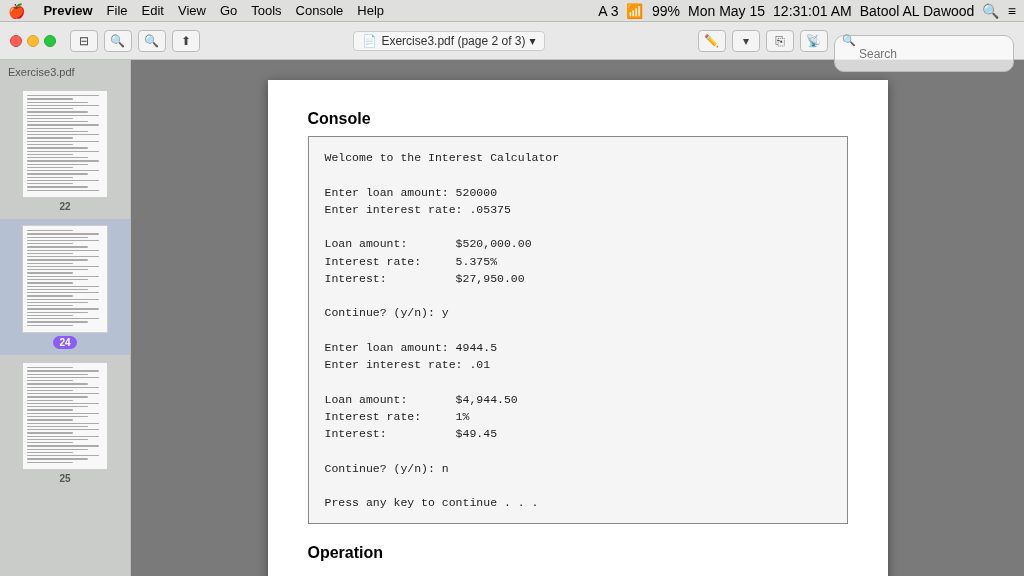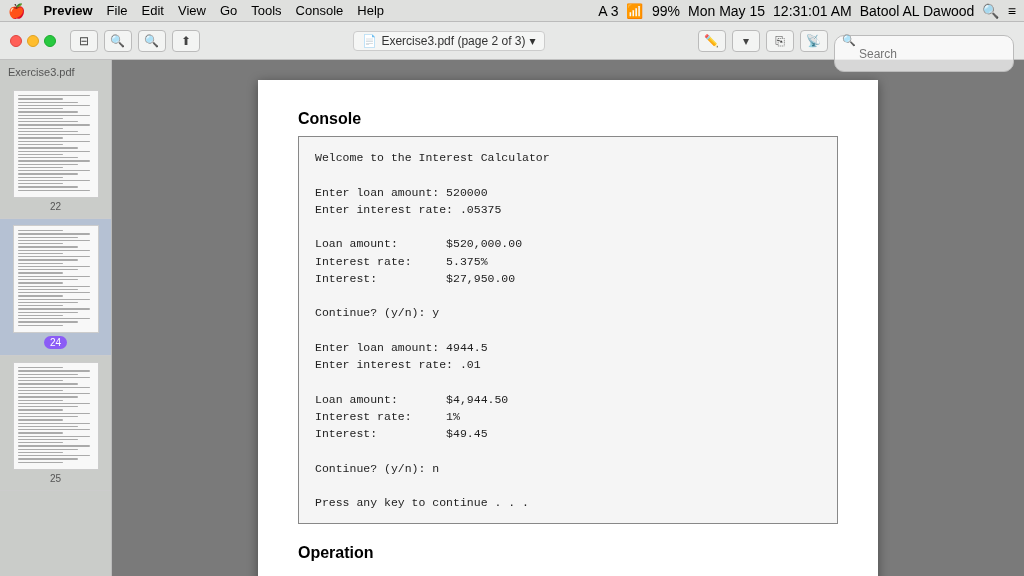--- a/index.html
+++ b/index.html
@@ -124,21 +124,21 @@
 
     
     .main {
       display: flex;
       flex: 1;
       overflow: hidden;
     }
 
     
     .sidebar {
-      width: 112px;
+      width: 131px;
       background: rgba(210,210,210,0.92);
       border-right: 1px solid #bbb;
       overflow-y: auto;
       flex-shrink: 0;
     }
     .sidebar-header {
       padding: 6px 8px;
       font-size: 11px;
       color: #555;
       font-weight: 500;
@@ -180,20 +180,21 @@
       border-radius: 1px;
     }
     .thumb-line.short { width: 60%; }
     .thumb-line.medium { width: 80%; }
     .thumb-line.long { width: 95%; }
     .page-number {
       font-size: 10px;
       color: #555;
       margin-top: 3px;
       text-align: center;
+      font-weight: bold;
     }
     .page-number.selected {
       background: #8b5cf6;
       color: #fff;
       border-radius: 8px;
       padding: 1px 6px;
     }
 
     
     .doc-area {

